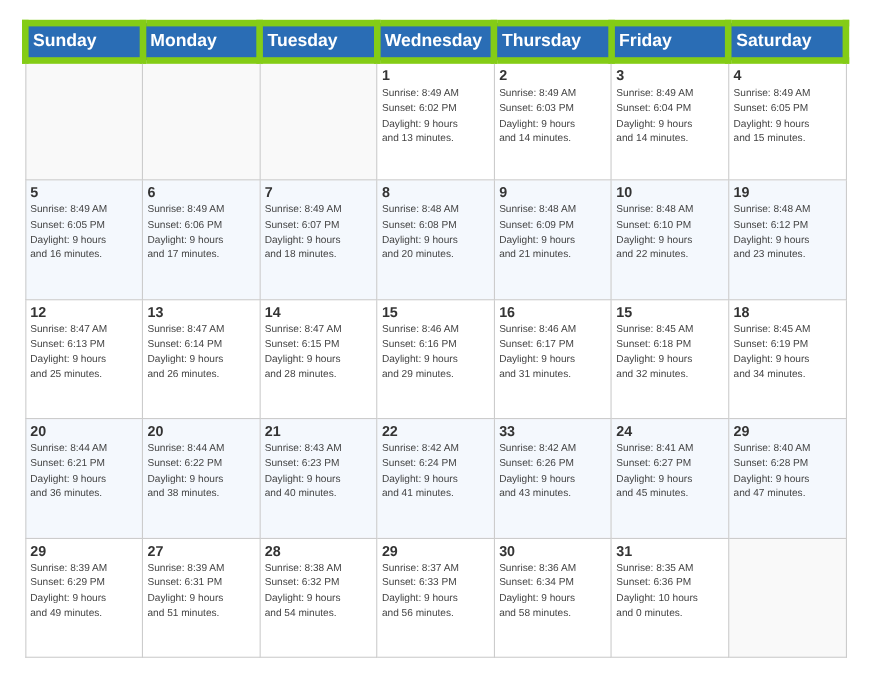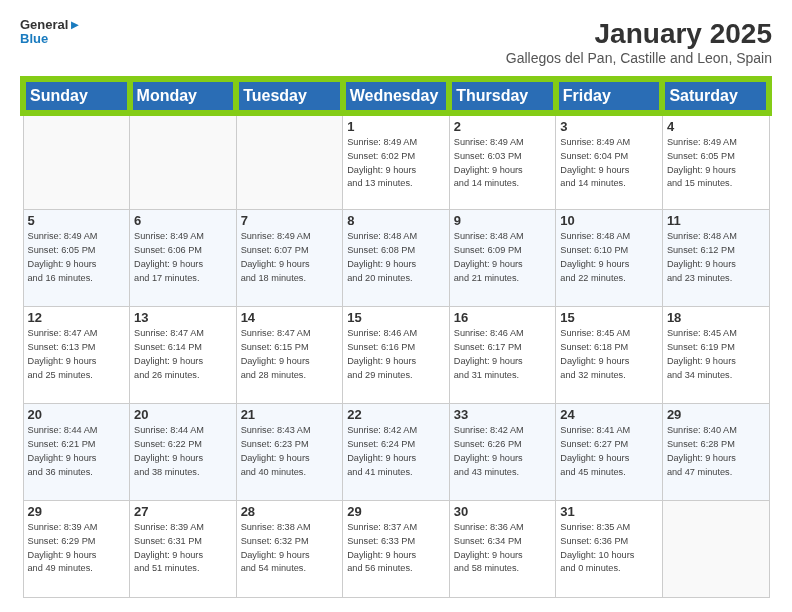--- a/index.html
+++ b/index.html
@@ -82,32 +82,20 @@
       background: #fff;
     }
     .calendar tbody tr:nth-child(even) td:not(.empty) {
       background: #f4f8fd;
     }
   </style>
 </head>
 <body>
 
 <div class="page">
-  <div class="header">
-    <div class="logo">
-  <div style="display:flex;flex-direction:column;line-height:1.1;">
-    <span style="font-size:13px;font-weight:bold;color:#333;">General<span style="color:#1a7bbf;">►</span></span>
-    <span style="font-size:13px;font-weight:bold;color:#1a7bbf;">Blue</span>
-  </div>
-</div>
-    <div class="title-block">
-      <div class="main-title">January 2025</div>
-      <div class="subtitle">Gallegos del Pan, Castille and Leon, Spain</div>
-    </div>
-  </div>
 
   <table class="calendar">
     <thead>
       <tr>
       <th>Sunday</th>
           <th>Monday</th>
           <th>Tuesday</th>
           <th>Wednesday</th>
           <th>Thursday</th>
           <th>Friday</th>
@@ -155,21 +143,21 @@
           </td>
           <td>
             <span class="day-num">9</span>
             <div class="day-info">Sunrise: 8:48 AM<br>Sunset: 6:09 PM<br>Daylight: 9 hours<br>and 21 minutes.</div>
           </td>
           <td>
             <span class="day-num">10</span>
             <div class="day-info">Sunrise: 8:48 AM<br>Sunset: 6:10 PM<br>Daylight: 9 hours<br>and 22 minutes.</div>
           </td>
           <td>
-            <span class="day-num">11</span>
+            <span class="day-num">19</span>
             <div class="day-info">Sunrise: 8:48 AM<br>Sunset: 6:12 PM<br>Daylight: 9 hours<br>and 23 minutes.</div>
           </td>
         </tr>
         <tr>
           <td>
             <span class="day-num">12</span>
             <div class="day-info">Sunrise: 8:47 AM<br>Sunset: 6:13 PM<br>Daylight: 9 hours<br>and 25 minutes.</div>
           </td>
           <td>
             <span class="day-num">13</span>

